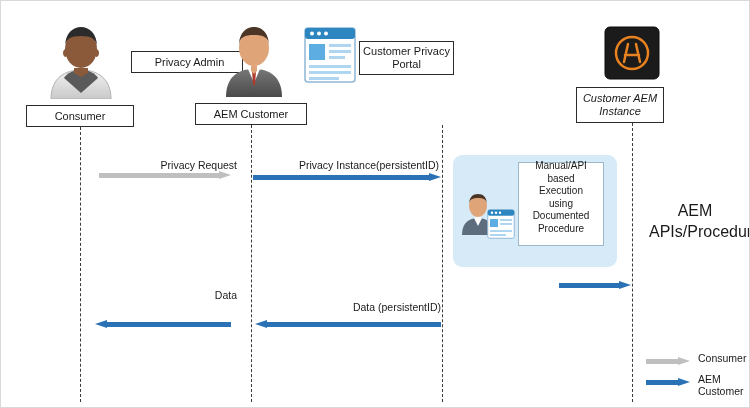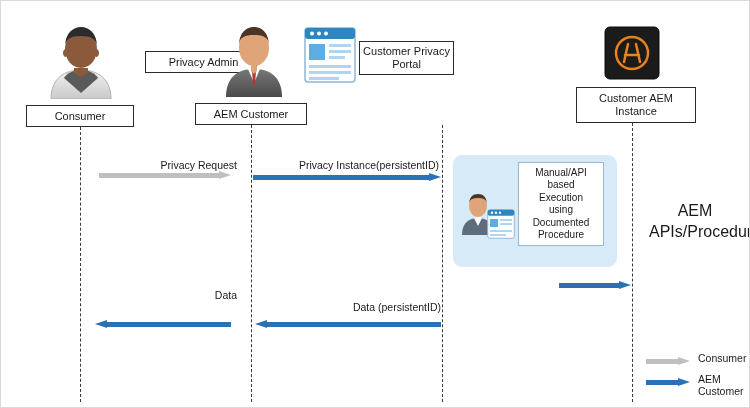--- a/index.html
+++ b/index.html
@@ -93,21 +93,21 @@
     border-radius: 9px;
   }
   .inner-box {
     border: 1px solid #9bb7c9;
     background: #ffffff;
     font-size: 10px;
     color: #1a1a1a;
     text-align: center;
     line-height: 1.25;
     display: flex;
-    align-items: center;
+    align-items: flex-end;
     justify-content: center;
     box-sizing: border-box;
     padding: 10px;
   }
 
   .side-note {
     position: absolute;
     font-size: 16px;
     color: #1a1a1a;
     text-align: center;
@@ -148,21 +148,21 @@
       <path d="M6 76 C6 55 20 47 36 47 C52 47 66 55 66 76 Z" fill="url(#gBody)" stroke="#b0b0b0" stroke-width="1"></path>
       <path d="M36 47 C28 47 22 50 19 55 L36 70 L53 55 C50 50 44 47 36 47 Z" fill="#5a5a5a"></path>
       <ellipse cx="36" cy="26" rx="16" ry="19" fill="#8a5a3b"></ellipse>
       <path d="M20 24 C20 10 28 4 36 4 C44 4 52 10 52 24 C52 16 46 13 36 13 C26 13 20 16 20 24 Z" fill="#2b2b2b"></path>
       <path d="M21 26 C17 26 17 34 21 34 Z" fill="#8a5a3b"></path>
       <path d="M51 26 C55 26 55 34 51 34 Z" fill="#8a5a3b"></path>
       <path d="M29 45 L43 45 L43 50 L36 54 L29 50 Z" fill="#8a5a3b"></path>
     </svg>
   </div>
 
-  <div class="box abs" style="left:144px; top:50px; width:112px; height:22px;padding-left:8px;">
+  <div class="box abs" style="left:130px; top:50px; width:112px; height:22px;padding-left:8px;">
     <span>Privacy Admin</span>
   </div>
 
   <div class="avatar" style="left:222px; top:22px;">
     <svg width="62" height="74" viewBox="0 0 62 74">
       <defs>
         <linearGradient id="gSuit" x1="0" y1="0" x2="0" y2="1">
           <stop offset="0%" stop-color="#777"></stop>
             <stop offset="100%" stop-color="#4a4a4a"></stop>
         </linearGradient>
@@ -208,21 +208,21 @@
   </div>
 
   <div class="box abs" style="left:25px; top:104px; width:108px; height:22px;">
     <span>Consumer</span>
   </div>
 
   <div class="box abs" style="left:194px; top:102px; width:112px; height:22px;">
     <span>AEM Customer</span>
   </div>
 
-  <div class="box abs" style="left:575px; top:86px; width:120px; height:36px;">
+  <div class="box abs" style="left:575px; top:86px; width:88px; height:36px;font-style:italic;">
     <span>Customer AEM Instance</span>
   </div>
 
   <div class="abs lifeline" style="left:79px; top:126px; height:275px;"></div>
   <div class="abs lifeline" style="left:250px; top:124px; height:277px;"></div>
   <div class="abs lifeline" style="left:441px; top:124px; height:277px;"></div>
   <div class="abs lifeline" style="left:631px; top:122px; height:279px;"></div>
 
   <div class="abs panel" style="left:452px; top:154px; width:164px; height:112px;"></div>
 

